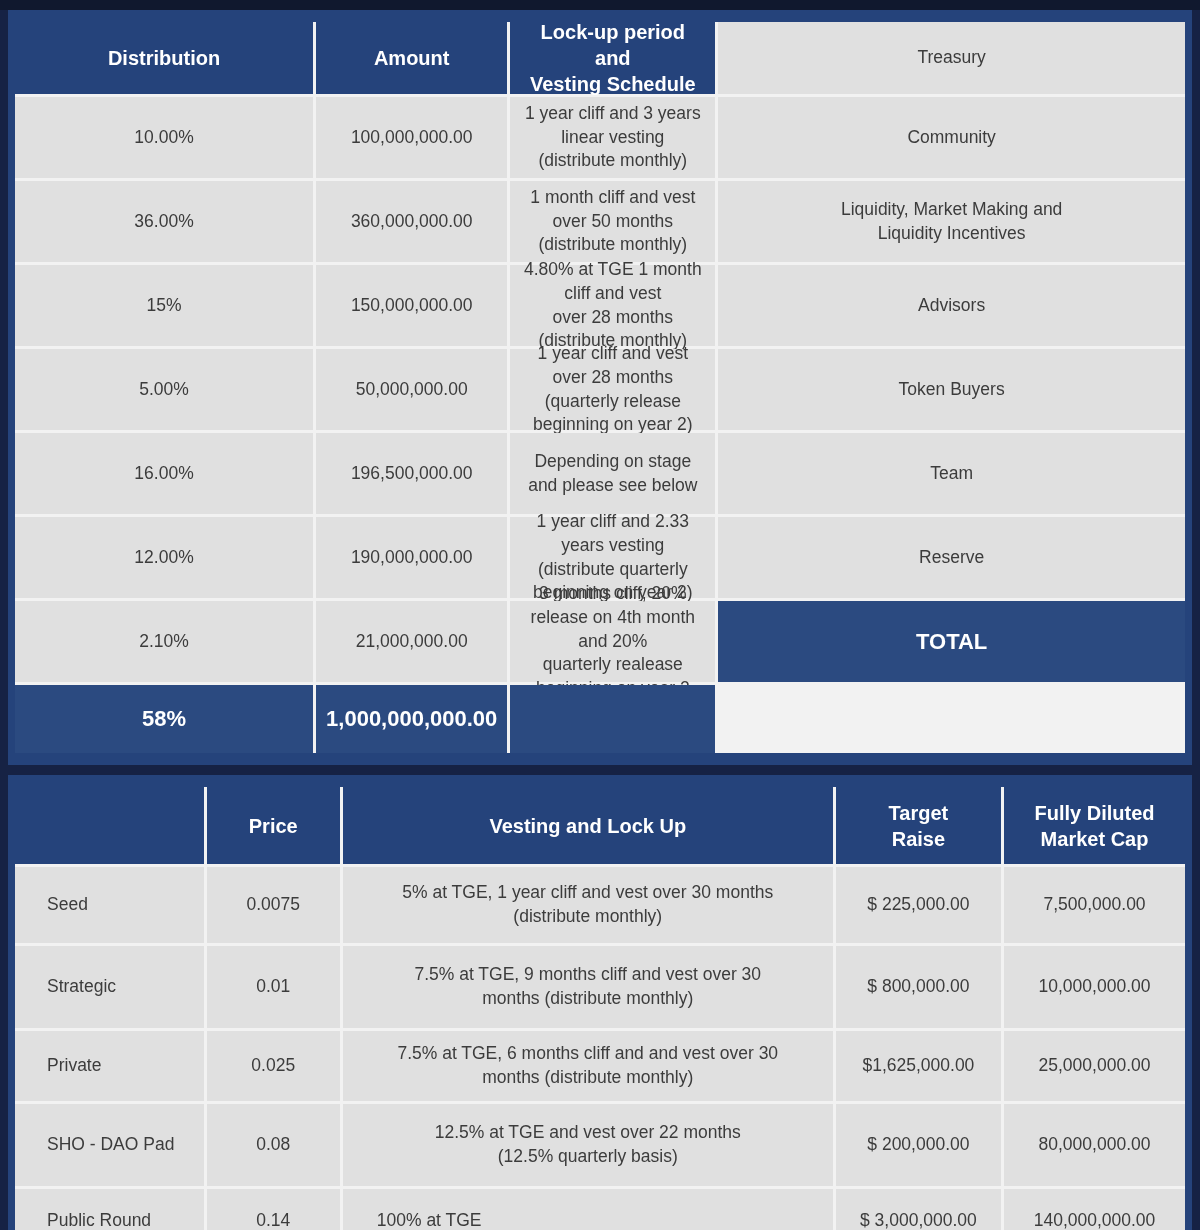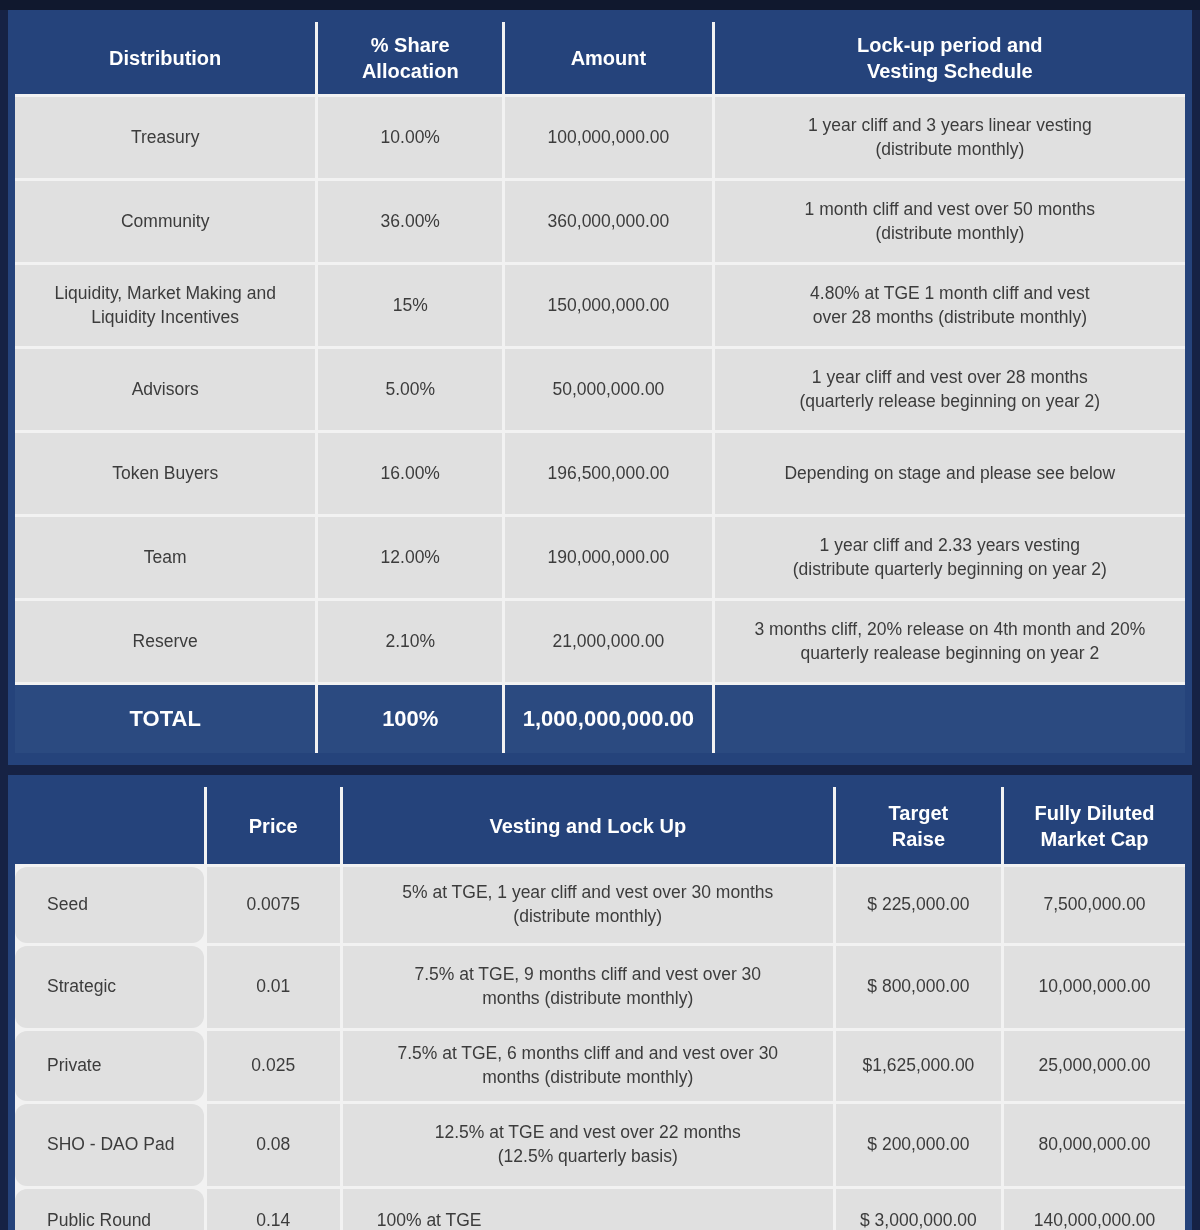--- a/index.html
+++ b/index.html
@@ -40,34 +40,32 @@
     padding:4px 10px;box-sizing:border-box;
   }
   .th{
     background:#25437b;color:#ffffff;
     font-weight:700;font-size:20px;line-height:1.3;
   }
   .totalrow{
     background:#2b4a80;color:#ffffff;
     font-weight:700;font-size:22px;
   }
-  .rowlabel{justify-content:flex-start;text-align:left;padding-left:32px;border-radius:12px;}
+  .rowlabel{justify-content:flex-start;text-align:left;padding-left:32px;}
   .leftcell{justify-content:flex-start;text-align:left;padding-left:34px;}
 </style>
 </head>
 <body>
 
 <div class="page">
   <div class="topstrip"></div>
 
   <div class="tablewrap t1">
     <div class="grid grid1">
       <div class="cell th">Distribution</div>
-      <div class="cell th">% Share
-Allocation</div>
       <div class="cell th">Amount</div>
       <div class="cell th">Lock-up period and
 Vesting Schedule</div>
 
       <div class="cell">Treasury</div>
       <div class="cell">10.00%</div>
       <div class="cell">100,000,000.00</div>
       <div class="cell">1 year cliff and 3 years linear vesting
 (distribute monthly)</div>
 
@@ -101,21 +99,21 @@
       <div class="cell">1 year cliff and 2.33 years vesting
 (distribute quarterly beginning on year 2)</div>
 
       <div class="cell">Reserve</div>
       <div class="cell">2.10%</div>
       <div class="cell">21,000,000.00</div>
       <div class="cell">3 months cliff, 20% release on 4th month and 20%
 quarterly realease beginning on year 2</div>
 
       <div class="cell totalrow">TOTAL</div>
-      <div class="cell totalrow">100%</div>
+      <div class="cell totalrow">58%</div>
       <div class="cell totalrow">1,000,000,000.00</div>
       <div class="cell totalrow"></div>
     </div>
   </div>
 
   <div class="tablewrap t2">
     <div class="grid grid2">
       <div class="cell th"></div>
       <div class="cell th">Price</div>
       <div class="cell th">Vesting and Lock Up</div>

